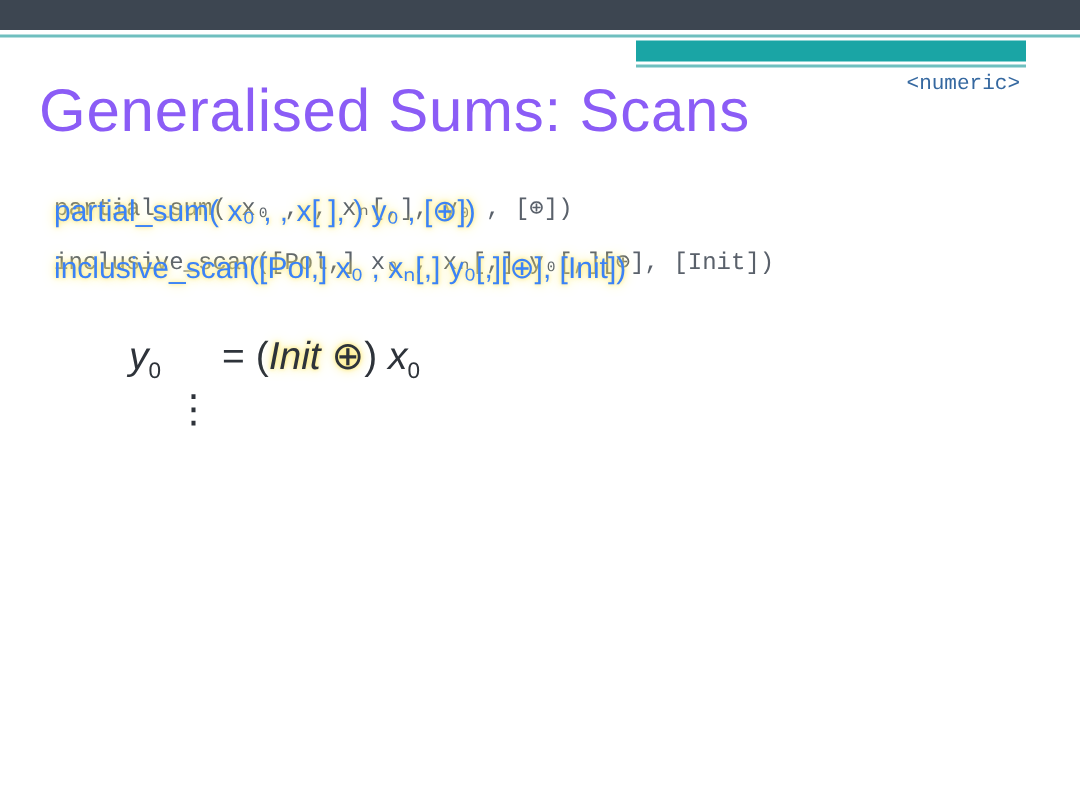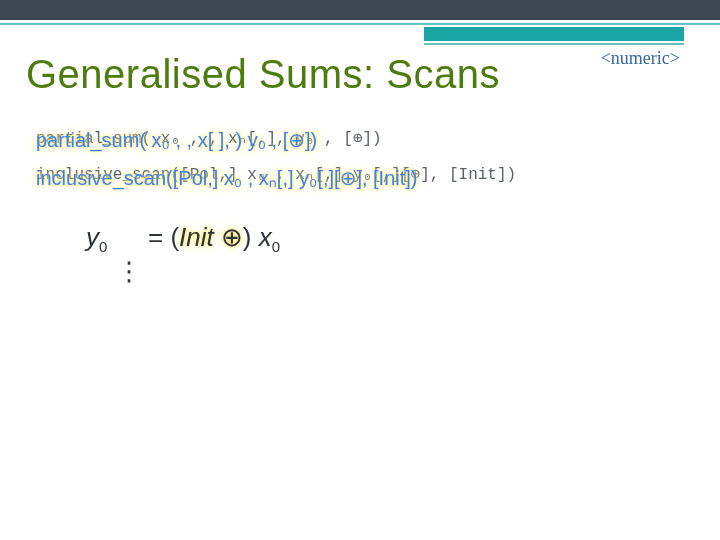--- a/index.html
+++ b/index.html
@@ -1,22 +1,22 @@
 <!DOCTYPE html>
 <html><head>
 <meta charset="utf-8">
 <style>
   html,body{margin:0;padding:0;width:720px;height:540px;background:#fff;font-family:Verdana,Geneva,sans-serif;color:#414850;overflow:hidden}
   .slide{position:relative;width:720px;height:540px}
   .topbar{position:absolute;top:0;left:0;right:0;height:20px;background:#3d4651}
   .rule1{position:absolute;top:23px;left:0;right:0;height:2px;background:#6fbfbf}
   .teal{position:absolute;top:27px;right:36px;width:260px;height:14px;background:#1aa5a5}
   .ruleunder{position:absolute;top:43px;right:36px;width:260px;height:2px;background:#6fbfbf}
-  .header-tag{position:absolute;top:48px;right:40px;font-family:Liberation Serif, serif;font-size:18px;color:#3568a0}
-  h1.title{position:absolute;top:52px;left:26px;margin:0;font-weight:400;font-size:40px;color:#4d7c0f;letter-spacing:.5px}
+  .header-tag{position:absolute;top:48px;right:40px;font-family:Liberation Mono, monospace;font-size:14px;color:#3568a0}
+  h1.title{position:absolute;top:52px;left:26px;margin:0;font-weight:400;font-size:40px;color:#8b5cf6;letter-spacing:.5px}
   .body{position:absolute;top:128px;left:36px;right:30px}
   .sig{position:relative;height:32px;margin-bottom:4px}
   .sig .hl,.sig .pl{position:absolute;top:0;left:0;white-space:nowrap}
   .sig .hl{font-family:Liberation Sans, sans-serif;font-size:20px;color:#3b82f6;text-shadow:0 0 8px #ffe96a,0 0 3px #ffe96a}
   .sig .pl{font-family:"Courier New",monospace;font-size:16px;color:#5a616b}
   .math{position:absolute;top:84px;left:50px}
   .eq{font-family:Liberation Sans, sans-serif;font-style:italic;font-size:26px;color:#2e333a;margin:10px 0;white-space:nowrap}
   .eq .op{font-style:normal}
   .eq .paren{font-style:normal}
   .eq sub{font-size:15px;font-style:normal;vertical-align:sub}

